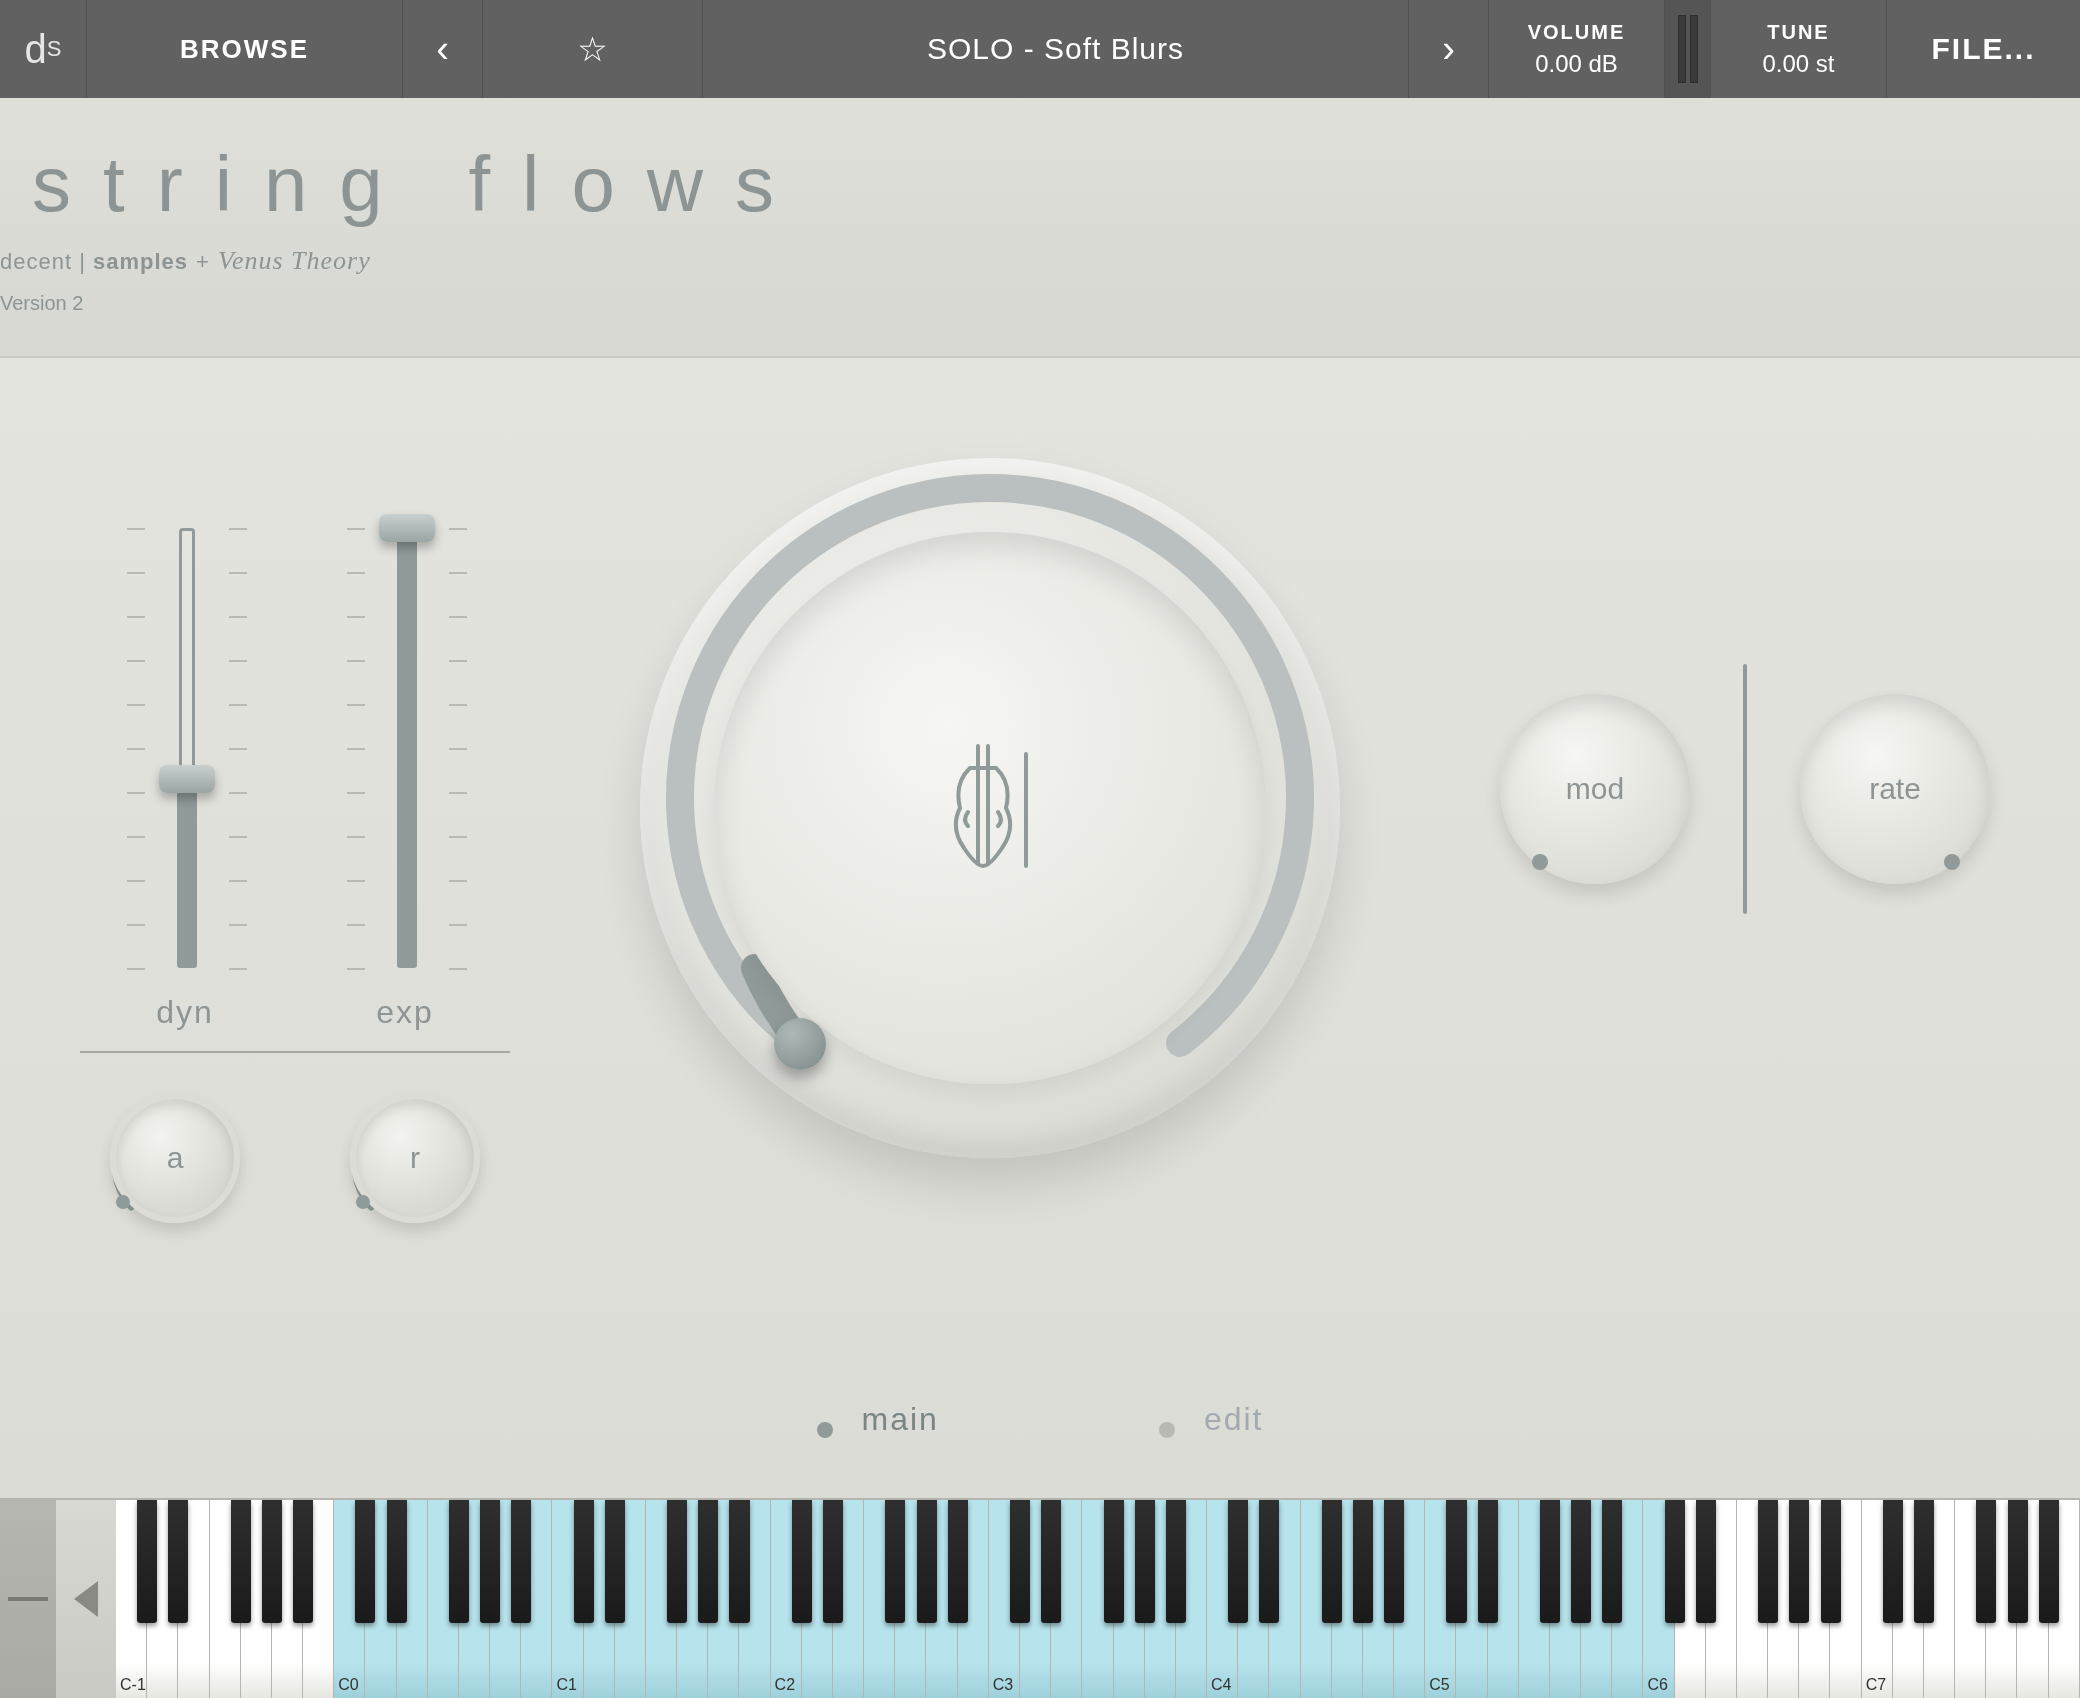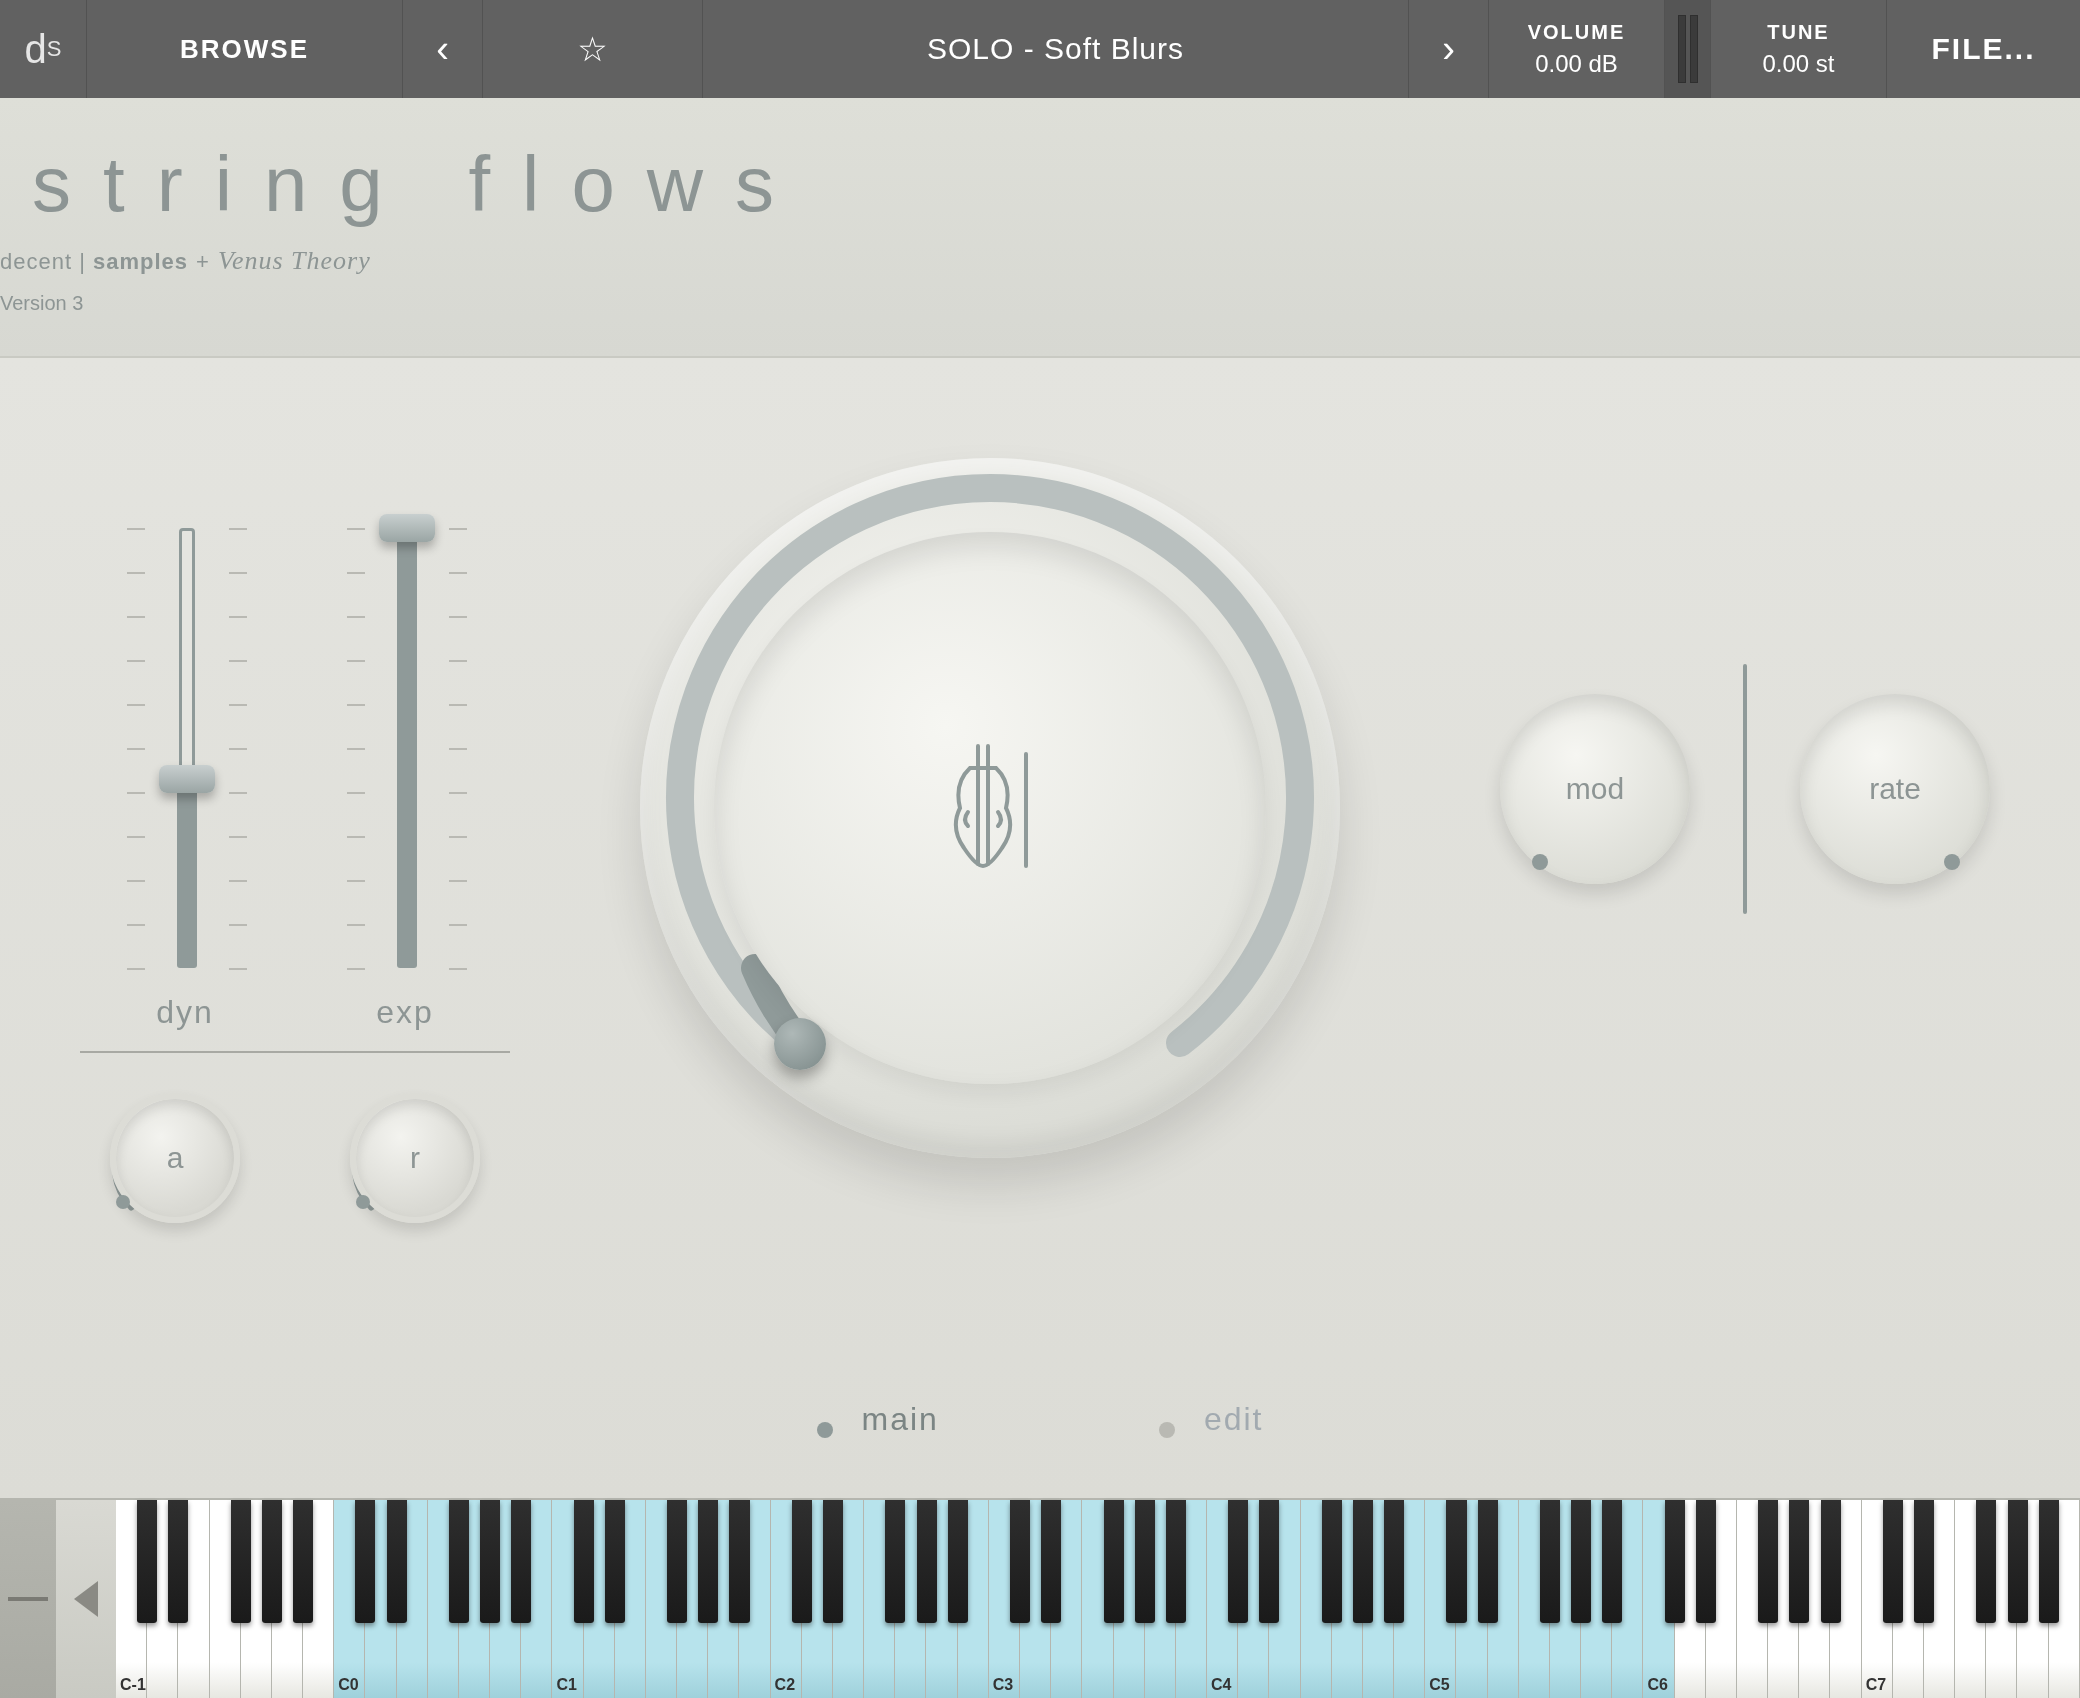--- a/index.html
+++ b/index.html
@@ -83,21 +83,21 @@
   .tab.active .pip { background:#8f9a99; }
   .tab .tl { font-size:32px; color:#a2aab0; letter-spacing:2px; }
   .tab.active .tl { color:#7b8584; }
 
   
   .kbwrap { height:200px; background:#c9cac3; display:flex; border-top:2px solid #b5b6af; }
   .kb-side { width:56px; background:linear-gradient(#b5b6af,#a9aaa3); display:flex; align-items:center; justify-content:center; }
   .kb-side .line { width:40px; height:4px; background:#7a7a74; }
   .kb-pb { width:60px; background:linear-gradient(#d9d9d3,#c9cac3); display:flex; align-items:center; justify-content:center; }
   .kb-pb .tri { width:0; height:0; border-top:18px solid transparent; border-bottom:18px solid transparent; border-right:24px solid #8a8a84; }
-  .keyboard { position:relative; flex:1; background:#a3a3a3;font-weight:bold; }
+  .keyboard { position:relative; flex:1; background:#a3a3a3; }
   .whites { position:absolute; inset:0; display:flex; }
   .wkey { flex:1; border-right:1px solid #b5b6af; background:linear-gradient(#fff 0%, #fff 82%, #e7e7e1 100%); position:relative; }
   .wkey.mapped { background:linear-gradient(#b7e3ec 0%, #b7e3ec 82%, #9fd1db 100%); }
   .wkey .note { position:absolute; bottom:4px; left:4px; font-size:16px; color:#333; }
   .blacks { position:absolute; top:0; left:0; right:0; height:62%; pointer-events:none; }
   .bkey { position:absolute; top:0; width:1.02%; height:100%; background:linear-gradient(#2f2f2f,#1a1a1a); border-radius:0 0 3px 3px; box-shadow:0 3px 5px rgba(0,0,0,.4); pointer-events:auto; }
 </style>
 </head>
 <body>
 
@@ -126,21 +126,21 @@
     <div class="val">0.00 st</div>
   </div>
   <div class="cell file-cell">FILE...</div>
 </div>
 
 <div class="banner">
   <div class="title">string flows</div>
   <div class="sub1">
     <span>decent | </span><b>samples</b><span class="plus">+</span><span class="vt">Venus Theory</span>
   </div>
-  <div class="ver">Version 3</div>
+  <div class="ver">Version 2</div>
 </div>
 
 <div class="main">
 
   <div class="sliders">
     <div class="slider-row">
       <div class="vslider" id="slider-dyn">
         <div class="ticks" id="ticks-dyn">
             <span style="top: 0px; left: 0px;"></span>
             <span style="top: 0px; right: 0px;"></span>

